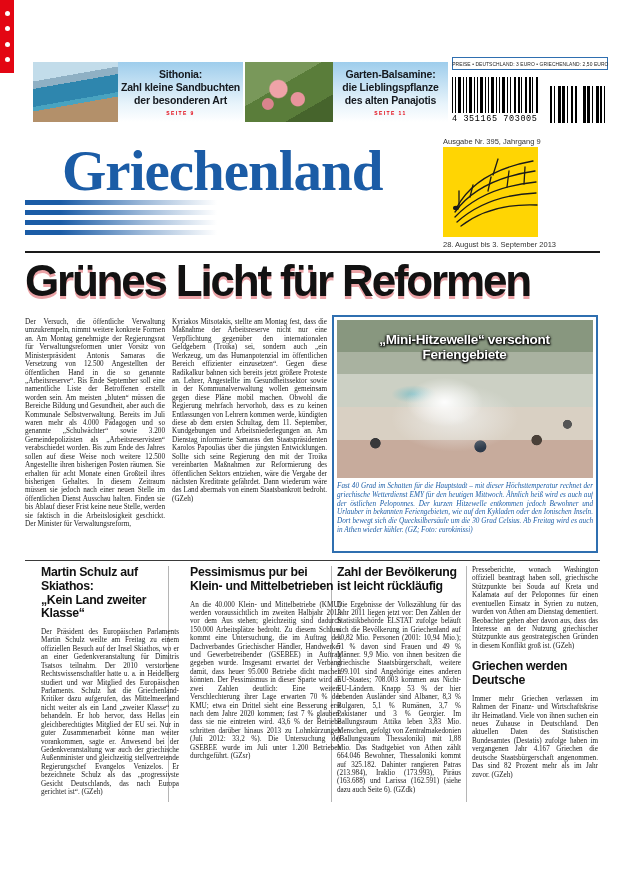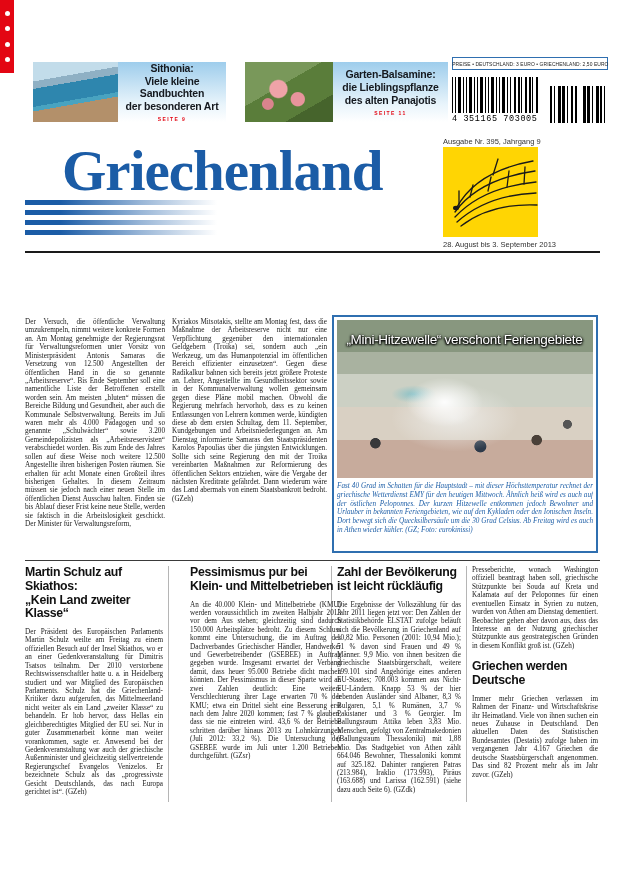--- a/index.html
+++ b/index.html
@@ -19,21 +19,21 @@
     background:
       radial-gradient(circle 14px at 38% 45%,#efa3a8 0 60%,rgba(239,163,168,0) 70%),
       radial-gradient(circle 11px at 60% 62%,#e8949c 0 60%,rgba(232,148,156,0) 70%),
       radial-gradient(circle 9px at 26% 70%,#d9848d 0 60%,rgba(217,132,141,0) 70%),
       linear-gradient(150deg,#79985a 0 40%,#5a7d3a 40% 75%,#46642c 75% 100%);}
   .teaser-text{position:absolute;top:62px;height:60px;box-sizing:border-box;
     background:linear-gradient(#9ecdec 0,#e8f4fb 70%,#fff 100%);
     display:flex;flex-direction:column;align-items:center;justify-content:center;
     font-family:"Liberation Sans",sans-serif;font-weight:bold;color:#15191f;
     font-size:10.5px;line-height:1.22;letter-spacing:-0.2px;text-align:center;}
-  .teaser-1{left:118px;width:108px;}
+  .teaser-1{left:118px;width:125px;}
   .teaser-2{left:333px;width:115px;}
   .seite{font-size:5px;color:#e30613;letter-spacing:1.4px;margin-top:3px;font-weight:bold;}
 
   
   .price-box{position:absolute;left:452px;top:57px;width:156px;height:13px;box-sizing:border-box;
     border:1px solid #2f6fb0;display:flex;align-items:center;justify-content:center;}
   .price-box span{font-family:"Liberation Sans",sans-serif;font-size:6px;letter-spacing:0.1px;
     white-space:nowrap;transform:scale(0.82);color:#222;}
   .barcode{position:absolute;left:452px;top:75px;width:156px;height:50px;}
   .bars-main{position:absolute;left:0;top:2px;width:86px;height:36px;
@@ -78,31 +78,31 @@
     background:
       radial-gradient(ellipse 55px 35px at 42% 52%,rgba(255,255,255,0.95),rgba(255,255,255,0) 70%),
       radial-gradient(ellipse 85px 45px at 46% 62%,rgba(238,238,235,0.85),rgba(238,238,235,0) 75%),
       radial-gradient(ellipse 30px 12px at 30% 47%,rgba(120,190,200,0.8),rgba(120,190,200,0) 75%),
       radial-gradient(circle 7px at 15% 78%,#38383a 0 70%,rgba(56,56,58,0) 80%),
       radial-gradient(circle 8px at 56% 80%,#2e3a4a 0 70%,rgba(46,58,74,0) 80%),
       radial-gradient(circle 7px at 78% 76%,#4a4038 0 70%,rgba(74,64,56,0) 80%),
       radial-gradient(circle 6px at 90% 66%,#555 0 70%,rgba(85,85,85,0) 80%),
       linear-gradient(#88977f 0 20%,#a9b2a0 20% 34%,#ccd0c4 34% 55%,#d9d0c3 55% 76%,#c7ab9c 76% 100%);}
   .photo-title{position:absolute;left:2px;top:12px;width:98%;text-align:center;
-    font-family:"Liberation Sans",sans-serif;font-weight:normal;font-size:13.5px;color:#fff;
+    font-family:"Liberation Sans",sans-serif;font-weight:bold;font-size:13.5px;color:#fff;
     letter-spacing:-0.3px;text-shadow:0 0 3px #000,1px 1px 2px #000,-1px 1px 2px #000;}
   .photo-caption{margin-top:4px;font-style:italic;color:#2060a8;font-size:7.2px;
     line-height:1.22;text-align:justify;height:64px;overflow:hidden;}
 
   
   .bottom-rule{position:absolute;left:25px;right:18px;top:560px;height:1px;background:#3a3a3a;}
   .vrule{position:absolute;top:566px;height:236px;width:1px;background:#b5b5b5;}
   .v1{left:168px;}.v2{left:331px;}.v3{left:466px;}
   .art-col{position:absolute;top:566px;height:250px;overflow:hidden;}
-  .col-a{left:25px;width:138px;}
+  .col-a{left:41px;width:138px;}
   .col-b{left:167px;width:151px;margin-left:23px;}
   .col-c{left:337px;width:124px;}
   .col-d{left:472px;width:126px;}
   .art-title{font-family:"Liberation Sans",sans-serif;font-weight:bold;font-size:12.3px;
     line-height:1.12;letter-spacing:-0.3px;color:#111;margin:0 0 7px 0;}
   .art-title.second{margin-top:10px;}
   .art-body{font-size:7.2px;line-height:1.17;text-align:justify;color:#1a1a1a;}
 
   
   .logo-box svg{width:100%;height:100%;}
@@ -115,21 +115,21 @@
   <div class="edge-bar">
     <i></i>
     <i></i>
     <i></i>
     <i></i>
   </div>
 
   <div class="teaser-photo photo-beach"></div>
   <div class="teaser-text teaser-1">
     <span>Sithonia:</span>
-    <span>Viele kleine Sandbuchten</span>
+    <span>Zahl kleine Sandbuchten</span>
     <span>der besonderen Art</span>
     <span class="seite">SEITE 9</span>
   </div>
 
   <div class="teaser-photo photo-flower"></div>
   <div class="teaser-text teaser-2">
     <span>Garten-Balsamine:</span>
     <span>die Lieblingspflanze</span>
     <span>des alten Panajotis</span>
     <span class="seite">SEITE 11</span>
@@ -163,20 +163,21 @@
       <path d="M66 24 L64 40"></path>
       <path d="M82 20 L81 37"></path>
       <path d="M55 12 L50 28"></path>
       <ellipse cx="13" cy="61" rx="3" ry="2.2" fill="#1a1a1a" stroke="none"></ellipse>
       <path d="M16 60 L16 44"></path>
     </svg>
   </div>
   <div class="date-line">28. August bis 3. September 2013</div>
   <div class="mast-rule"></div>
 
+  <div class="headline">Grünes Licht für Reformen</div>
 
   <div class="body-text lead-col1">Der Versuch, die öffentliche Verwaltung umzukrempeln, nimmt weitere konkrete Formen an. Am Montag genehmigte der Regierungsrat für Verwaltungsreformen unter Vorsitz von Ministerpräsident Antonis Samaras die Versetzung von 12.500 Angestellten der öffentlichen Hand in die so genannte „Arbeitsreserve“. Bis Ende September soll eine namentliche Liste der Betroffenen erstellt worden sein. Am meisten „bluten“ müssen die Bereiche Bildung und Gesundheit, aber auch die Kommunale Selbstverwaltung. Bereits im Juli waren mehr als 4.000 Pädagogen und so genannte „Schulwächter“ sowie 3.200 Gemeindepolizisten als „Arbeitsreservisten“ verabschiedet worden. Bis zum Ende des Jahres sollen auf diese Weise noch weitere 12.500 Angestellte ihren bisherigen Posten räumen. Sie erhalten für acht Monate einen Großteil ihres bisherigen Gehaltes. In diesem Zeitraum müssen sie jedoch nach einer neuen Stelle im öffentlichen Dienst Ausschau halten. Finden sie bis Ablauf dieser Frist keine neue Stelle, werden sie faktisch in die Arbeitslosigkeit geschickt. Der Minister für Verwaltungsreform,</div>
   <div class="body-text lead-col2">Kyriakos Mitsotakis, stellte am Montag fest, dass die Maßnahme der Arbeitsreserve nicht nur eine Verpflichtung gegenüber den internationalen Geldgebern (Troika) sei, sondern auch „ein Werkzeug, um das Humanpotenzial im öffentlichen Bereich effizienter einzusetzen“. Gegen diese Radikalkur bahnen sich bereits jetzt größere Proteste an. Lehrer, Angestellte im Gesundheitssektor sowie in der Kommunalverwaltung wollen gemeinsam gegen diese Pläne mobil machen. Obwohl die Regierung mehrfach hervorhob, dass es zu keinen Entlassungen von Lehrern kommen werde, kündigten diese ab dem ersten Schultag, dem 11. September, Kundgebungen und Arbeitsniederlegungen an. Am Dienstag informierte Samaras den Staatspräsidenten Karolos Papoulias über die jüngsten Entwicklungen. Sollte sich seine Regierung den mit der Troika vereinbarten Maßnahmen zur Reformierung des öffentlichen Sektors entziehen, wäre die Vergabe der nächsten Kreditrate gefährdet. Dann wiederum wäre das Land abermals von einem Staatsbankrott bedroht. (GZeh)</div>
 
   <div class="photo-box">
     <div class="photo-img">
       <div class="photo-title">„Mini-Hitzewelle“ verschont Feriengebiete</div>
     </div>
     <div class="photo-caption">Fast 40 Grad im Schatten für die Hauptstadt – mit dieser Höchsttemperatur rechnet der griechische Wetterdienst EMY für den heutigen Mittwoch. Ähnlich heiß wird es auch auf der östlichen Peloponnes. Der kurzen Hitzewelle entkommen jedoch Bewohner und Urlauber in bekannten Feriengebieten, wie auf den Kykladen oder den Ionischen Inseln. Dort bewegt sich die Quecksilbersäule um die 30 Grad Celsius. Ab Freitag wird es auch in Athen wieder kühler. (GZ; Foto: eurokinissi)</div>
   </div>

